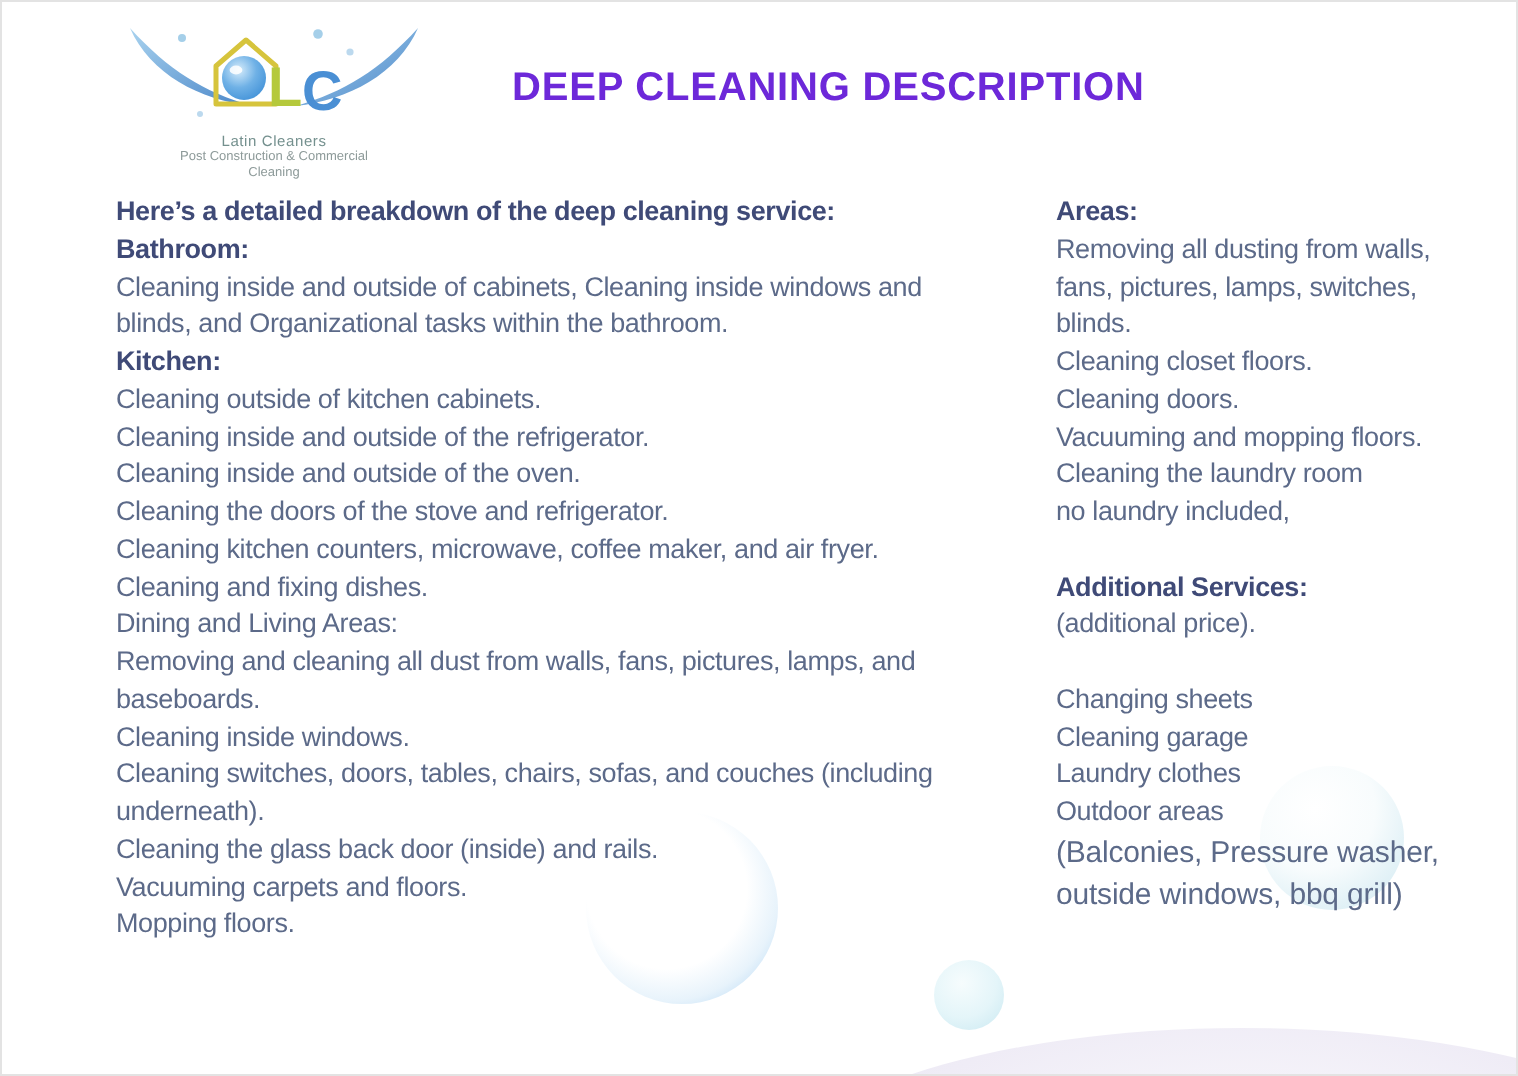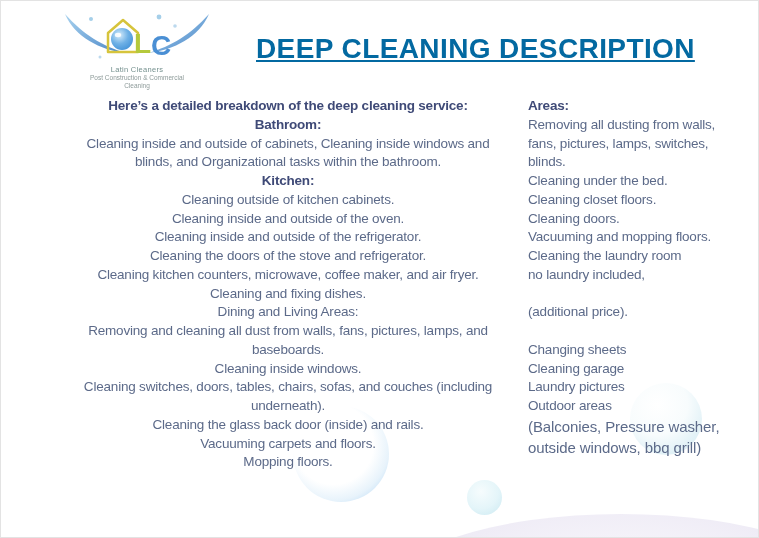--- a/index.html
+++ b/index.html
@@ -30,28 +30,27 @@
   .dome{
     left:385px;top:513px;width:470px;height:160px;border-radius:50%;
     background:radial-gradient(ellipse at 50% 95%, #ffffff 25%, #efecf6 75%, #e8e4f2 100%);
   }
   
   .logo{position:absolute;left:60px;top:10px;width:152px;z-index:2;text-align:center;}
   .logo-name{font-size:7.5px;color:#74908e;letter-spacing:.3px;margin-top:-2px;}
   .logo-tagline{font-size:6.5px;color:#8d9a99;line-height:8px;}
   .page-title{
     position:absolute;left:255px;top:32px;z-index:2;
-    font-size:28px;font-weight:bold;letter-spacing:.4px;color:#0369a1;
+    font-size:20px;font-weight:bold;letter-spacing:.4px;color:#6d28d9;
     white-space:nowrap;
-    text-decoration:underline;
   }
   
   .col{position:absolute;top:96px;z-index:1;color:#5c6a89;font-size:13.5px;
        letter-spacing:-.2px;line-height:18.75px;white-space:nowrap;}
-  .col-left{left:57px;width:460px;text-align:center;}
+  .col-left{left:57px;width:460px;}
   .col-right{left:527px;width:215px;}
   .ln{height:18.75px;}
   .bold{font-weight:bold;color:#3f4a77;}
   .spacer{height:18.75px;}
   .large{font-size:15px;height:21.5px;line-height:21.5px;letter-spacing:-.1px;}
 </style>
 </head>
 <body>
 
 <div class="deco bubble-ring"></div>
@@ -91,49 +90,49 @@
 
 <div class="page-title">DEEP CLEANING DESCRIPTION</div>
 
 <div class="col col-left">
   <div class="ln bold">Here’s a detailed breakdown of the deep cleaning service:</div>
   <div class="ln bold">Bathroom:</div>
   <div class="ln">Cleaning inside and outside of cabinets, Cleaning inside windows and</div>
   <div class="ln">blinds, and Organizational tasks within the bathroom.</div>
   <div class="ln bold">Kitchen:</div>
   <div class="ln">Cleaning outside of kitchen cabinets.</div>
+  <div class="ln">Cleaning inside and outside of the refrigerator.</div>
   <div class="ln">Cleaning inside and outside of the oven.</div>
-  <div class="ln">Cleaning inside and outside of the refrigerator.</div>
   <div class="ln">Cleaning the doors of the stove and refrigerator.</div>
   <div class="ln">Cleaning kitchen counters, microwave, coffee maker, and air fryer.</div>
   <div class="ln">Cleaning and fixing dishes.</div>
   <div class="ln">Dining and Living Areas:</div>
   <div class="ln">Removing and cleaning all dust from walls, fans, pictures, lamps, and</div>
   <div class="ln">baseboards.</div>
   <div class="ln">Cleaning inside windows.</div>
   <div class="ln">Cleaning switches, doors, tables, chairs, sofas, and couches (including</div>
   <div class="ln">underneath).</div>
   <div class="ln">Cleaning the glass back door (inside) and rails.</div>
   <div class="ln">Vacuuming carpets and floors.</div>
   <div class="ln">Mopping floors.</div>
 </div>
 
 <div class="col col-right">
   <div class="ln bold">Areas:</div>
   <div class="ln">Removing all dusting from walls,</div>
   <div class="ln">fans, pictures, lamps, switches,</div>
   <div class="ln">blinds.</div>
-  <div class="ln">Cleaning under the bed.</div>
   <div class="ln">Cleaning closet floors.</div>
   <div class="ln">Cleaning doors.</div>
   <div class="ln">Vacuuming and mopping floors.</div>
   <div class="ln">Cleaning the laundry room</div>
   <div class="ln">no laundry included,</div>
   <div class="spacer"></div>
+  <div class="ln bold">Additional Services:</div>
   <div class="ln">(additional price).</div>
   <div class="spacer"></div>
   <div class="ln">Changing sheets</div>
   <div class="ln">Cleaning garage</div>
-  <div class="ln">Laundry pictures</div>
+  <div class="ln">Laundry clothes</div>
   <div class="ln">Outdoor areas</div>
   <div class="ln large">(Balconies, Pressure washer,</div>
   <div class="ln large">outside windows, bbq grill)</div>
 </div>
 
 </body></html>

